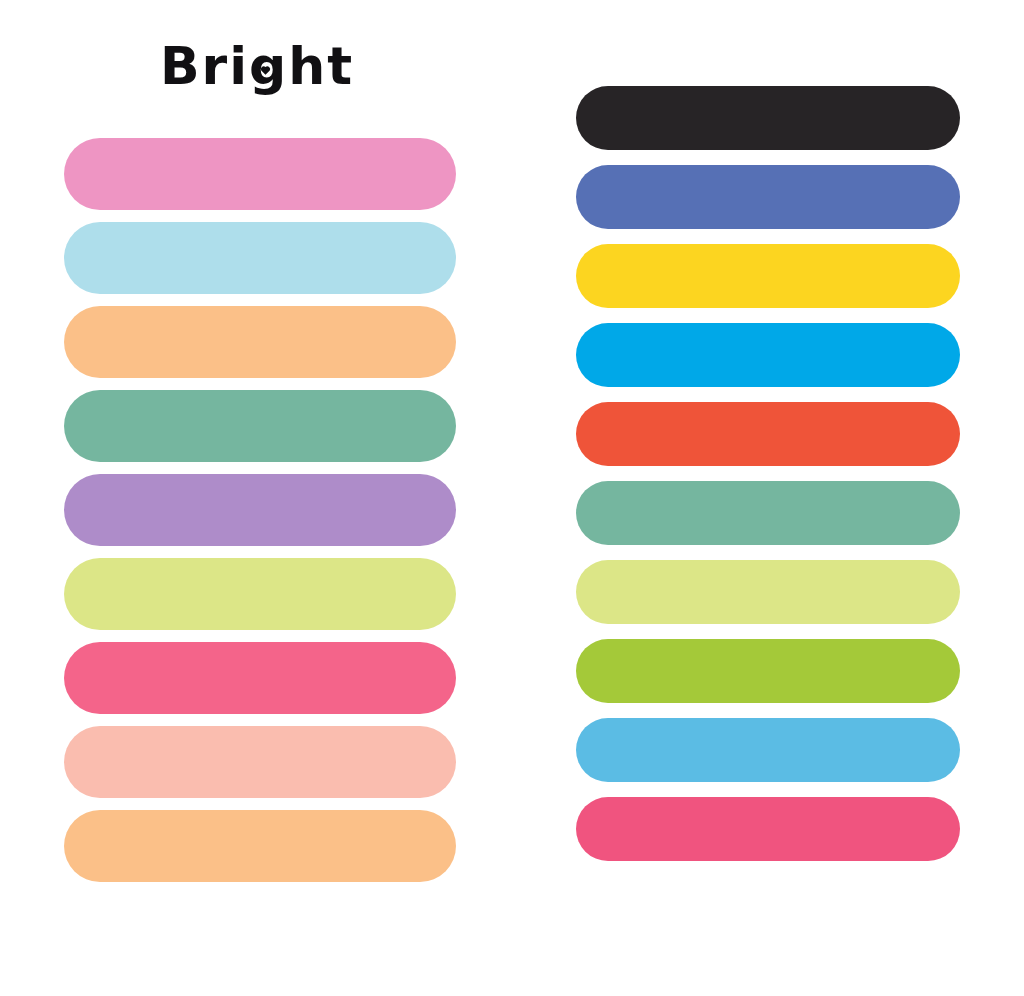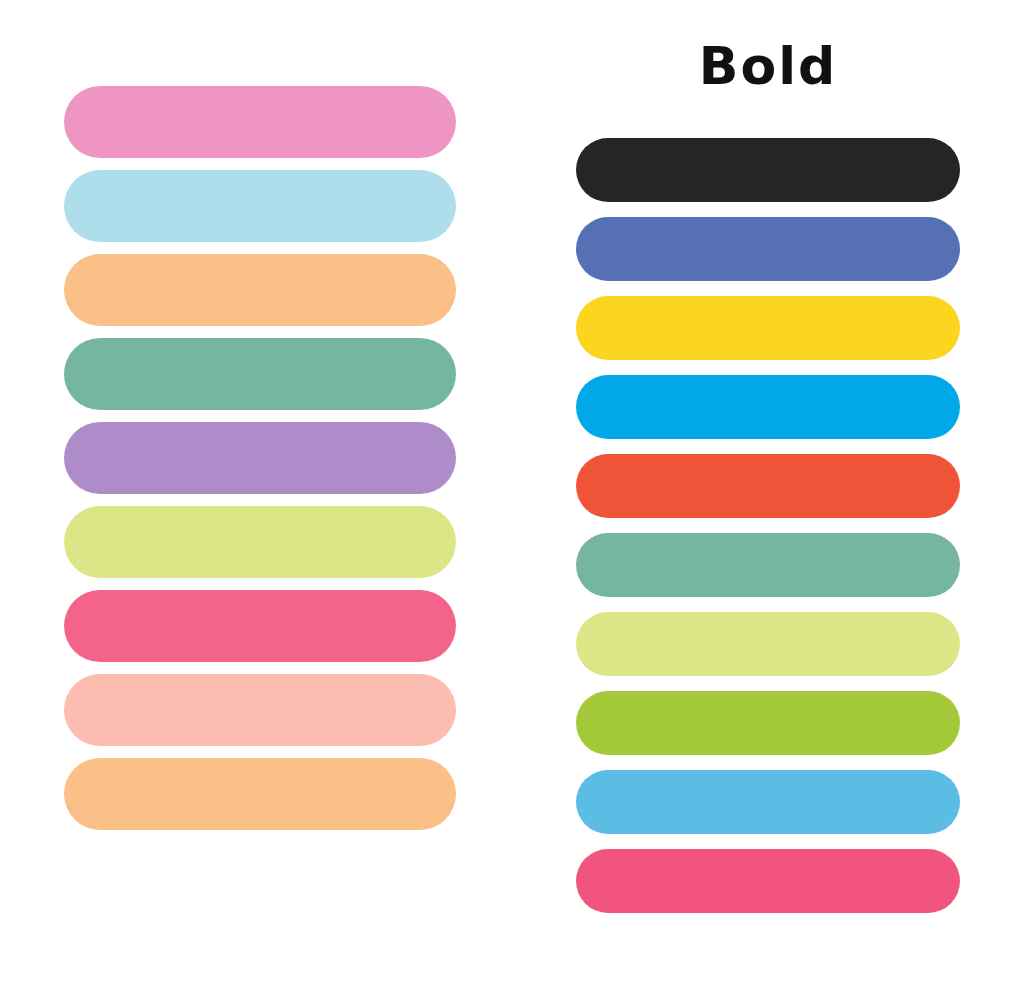--- a/index.html
+++ b/index.html
@@ -116,37 +116,42 @@
   .bold .swatch:last-child {
     margin-bottom: 0;
   }
 </style>
 </head>
 <body style="background: rgb(255, 255, 255);">
 
 <div class="palette-board">
 
   <div class="palette-column bright">
+    <h2 class="column-title" style="color: rgb(17, 16, 19);">
+      <span>Bright</span>
+      <span class="heart-dot">
+        <svg viewBox="0 0 24 22" width="11" height="10" aria-hidden="true">
+          <path d="M12 21.35 2.6 12.1A6.2 6.2 0 0 1 12 4.3a6.2 6.2 0 0 1 9.4 7.8z" fill="#111013"></path>
+        </svg>
+      </span>
+    </h2>
     <div class="swatch-stack">
       <div class="swatch" style="background-color: rgb(238, 149, 195);"></div>
       <div class="swatch" style="background-color: rgb(174, 222, 235);"></div>
       <div class="swatch" style="background-color: rgb(251, 192, 136);"></div>
       <div class="swatch" style="background-color: rgb(117, 182, 159);"></div>
       <div class="swatch" style="background-color: rgb(174, 140, 201);"></div>
       <div class="swatch" style="background-color: rgb(220, 230, 135);"></div>
       <div class="swatch" style="background-color: rgb(244, 100, 138);"></div>
       <div class="swatch" style="background-color: rgb(250, 189, 175);"></div>
       <div class="swatch" style="background-color: rgb(251, 192, 136);"></div>
     </div>
   </div>
 
   <div class="palette-column bold">
-    <h2 class="column-title" style="color: rgb(17, 16, 19);">
-      <span>Bold</span>
-    </h2>
     <div class="swatch-stack">
       <div class="swatch" style="background-color: rgb(39, 36, 38);"></div>
       <div class="swatch" style="background-color: rgb(86, 112, 181);"></div>
       <div class="swatch" style="background-color: rgb(252, 213, 32);"></div>
       <div class="swatch" style="background-color: rgb(0, 168, 232);"></div>
       <div class="swatch" style="background-color: rgb(239, 84, 57);"></div>
       <div class="swatch" style="background-color: rgb(117, 182, 159);"></div>
       <div class="swatch" style="background-color: rgb(220, 230, 135);"></div>
       <div class="swatch" style="background-color: rgb(164, 201, 57);"></div>
       <div class="swatch" style="background-color: rgb(91, 188, 228);"></div>

